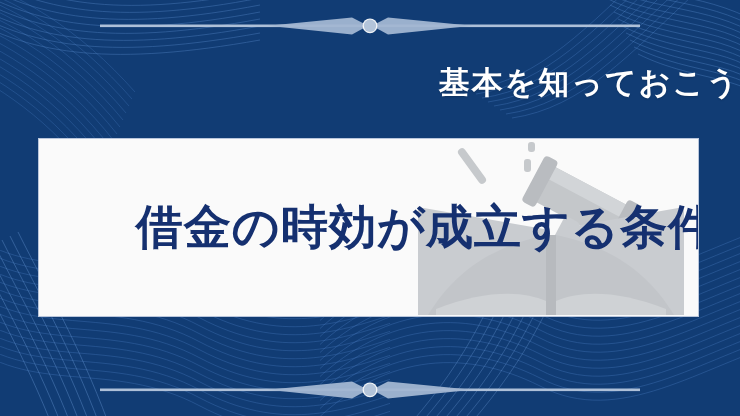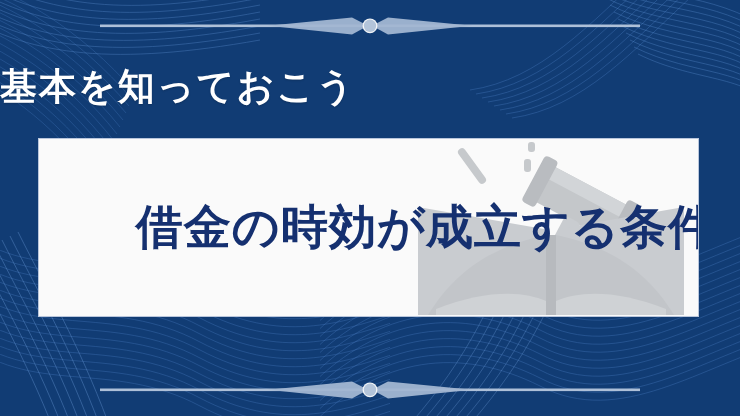--- a/index.html
+++ b/index.html
@@ -20,22 +20,22 @@
   .w-br{right:-40px;bottom:-40px;width:460px;height:240px;}
 
   
   .orn{position:absolute;left:0;width:740px;height:26px;}
   .orn-top{top:13px;}
   .orn-bot{bottom:13px;}
 
   
   .subtitle{
     position:absolute;left:0;top:62px;width:740px;
-    text-align:left;color:#ffffff;
-    font-size:37px;font-weight:bold;letter-spacing:2px;
+    text-align:right;color:#ffffff;
+    font-size:31px;font-weight:bold;letter-spacing:2px;
     text-shadow:0 1px 2px rgba(0,0,0,.18);
   }
 
   
   .card{
     position:absolute;left:38px;top:138px;
     width:659px;height:177px;
     background:#fafafa;
     border:1px solid #b9c6dc;
     overflow:hidden;

